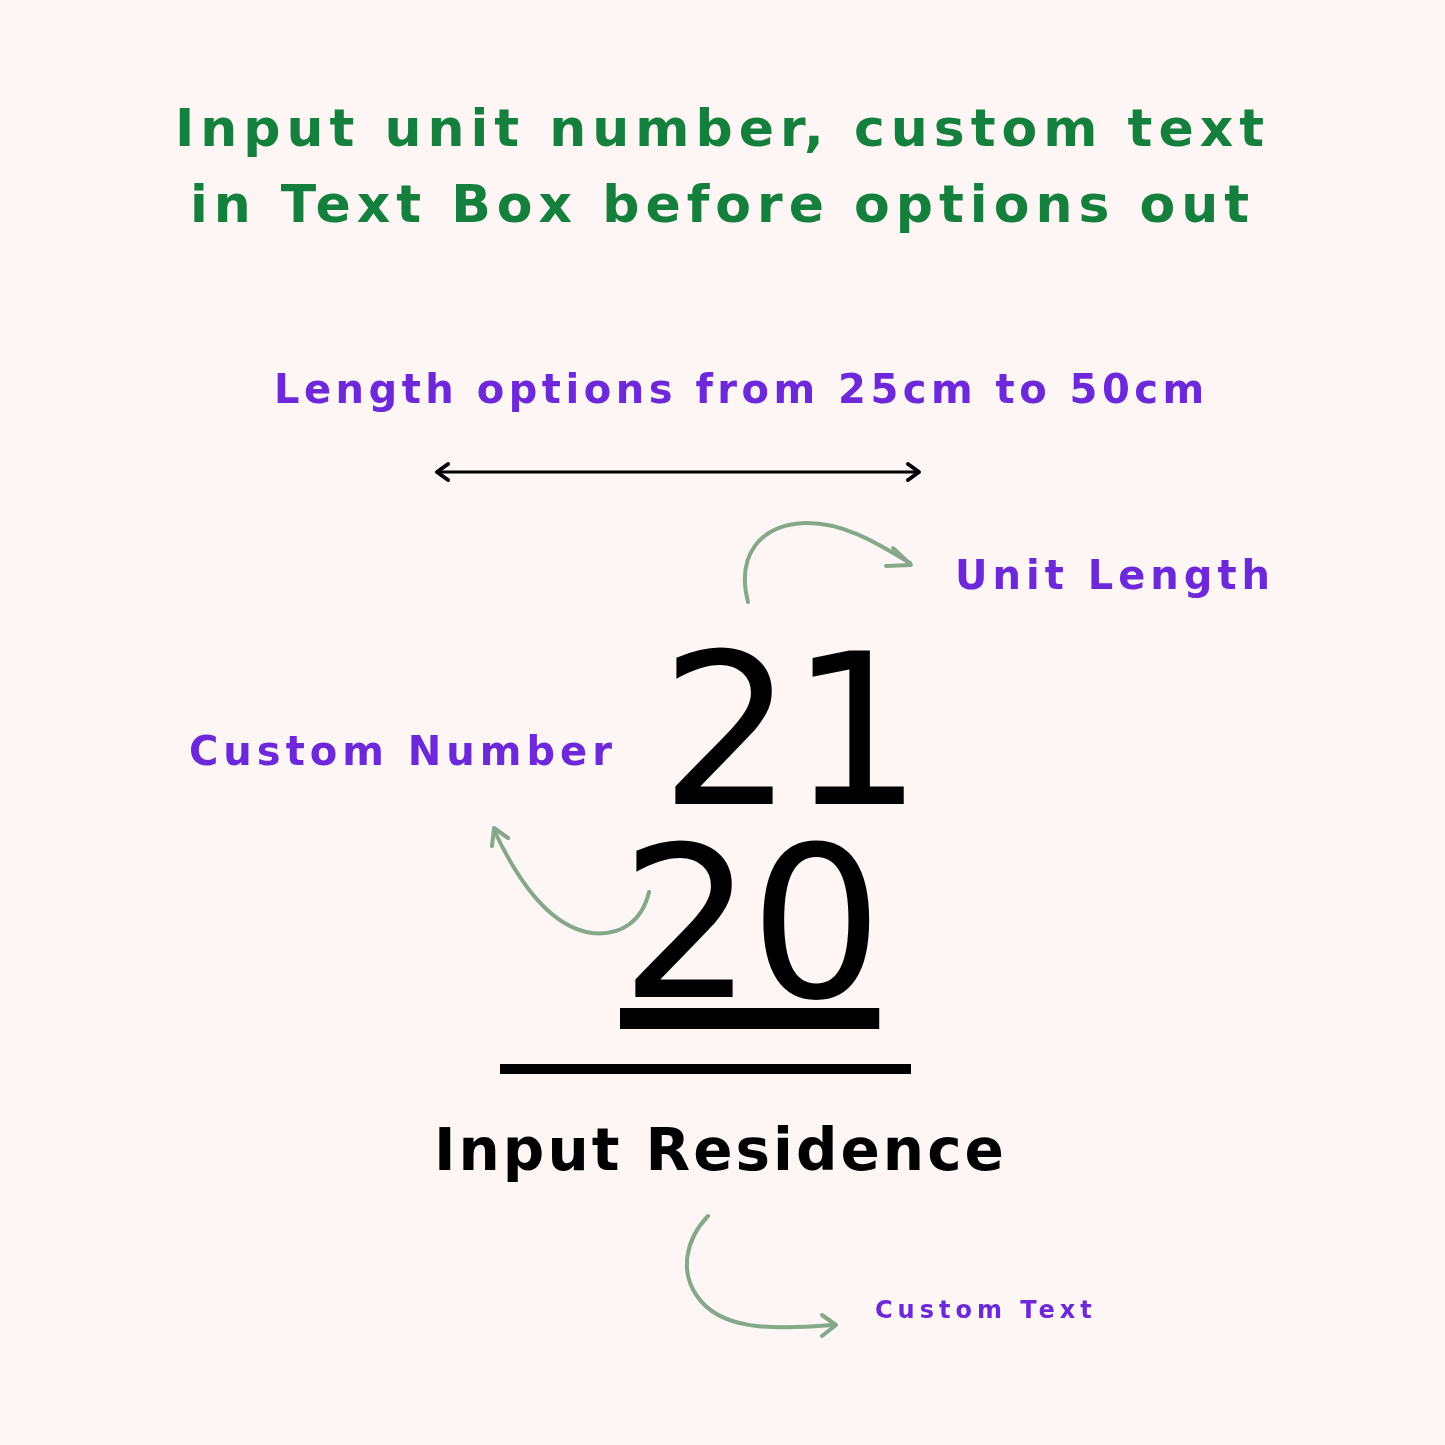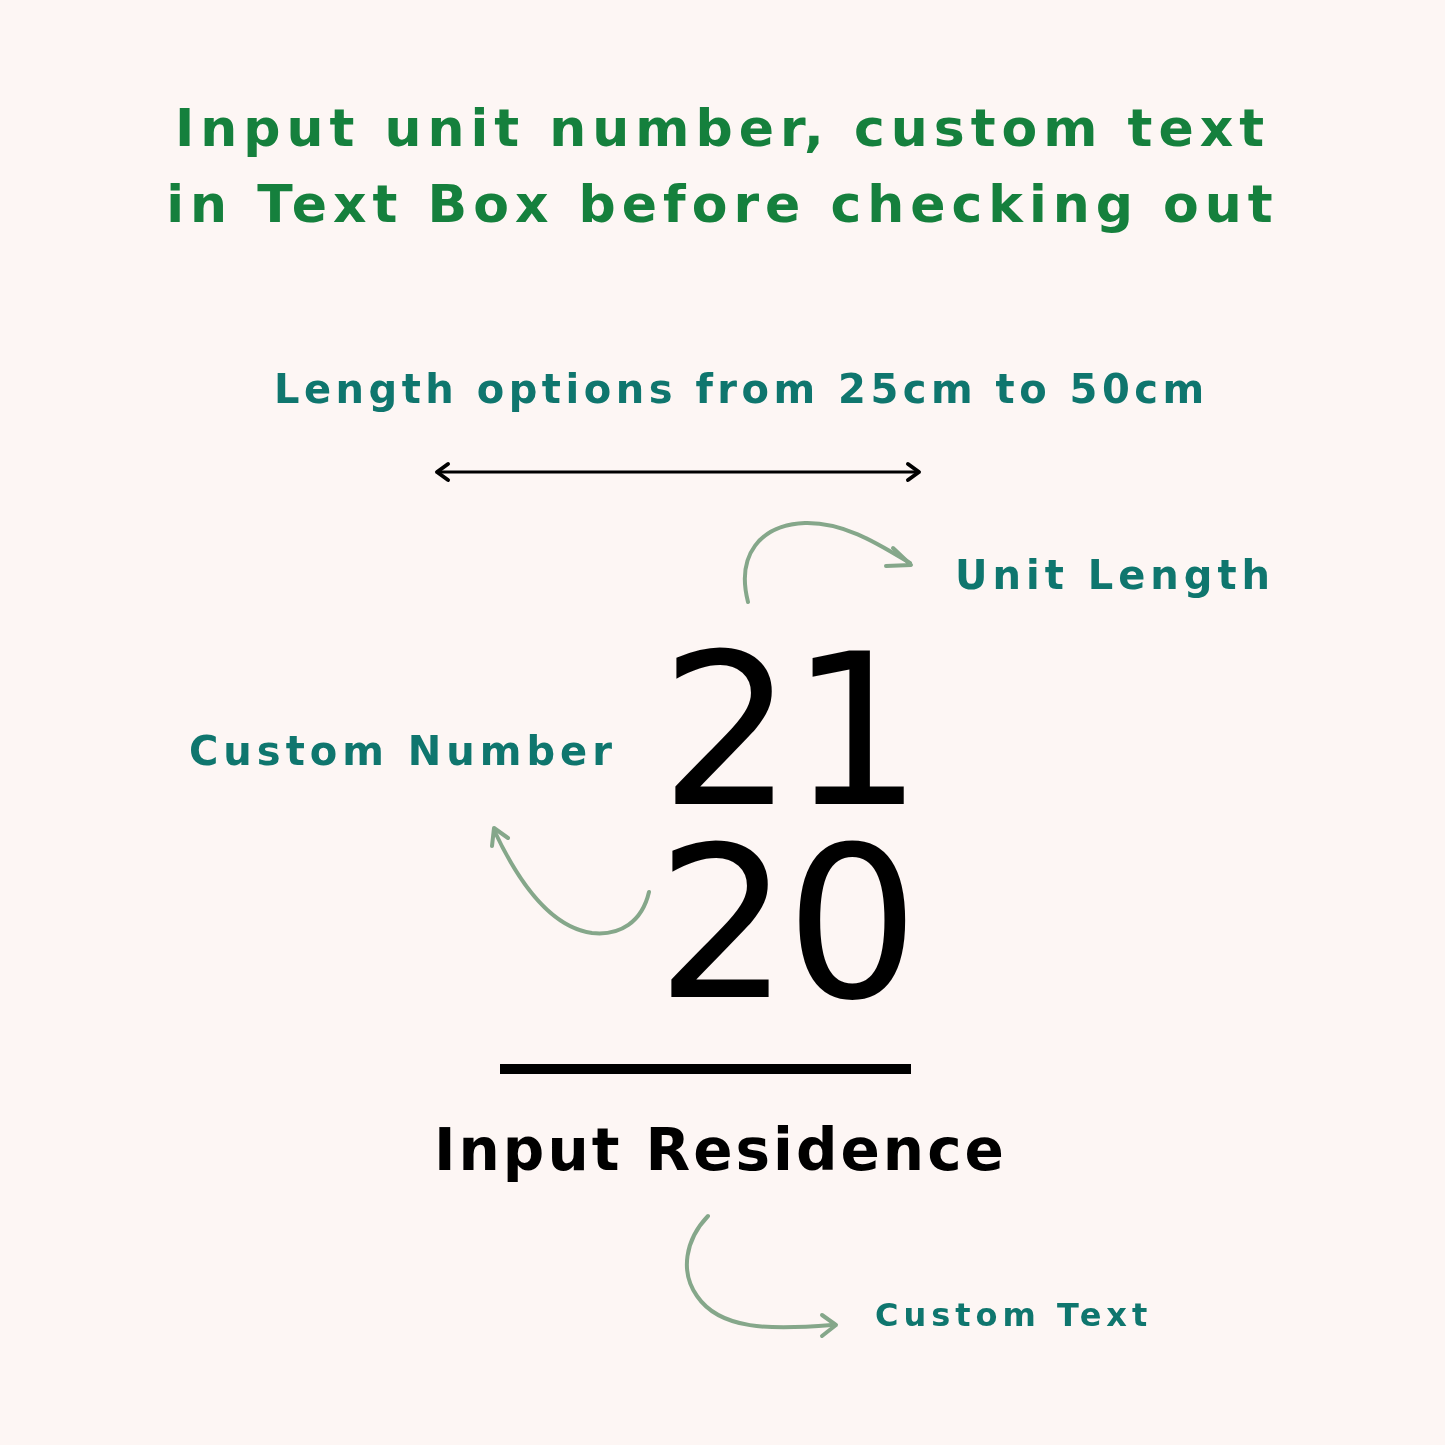--- a/index.html
+++ b/index.html
@@ -20,21 +20,21 @@
       width: 1445px;
       text-align: center;
       color: #15803d;
       font-weight: bold;
       font-size: 52px;
       letter-spacing: 6px;
       line-height: 76px;
       white-space: nowrap;
     }
     .green-label {
-      color: #0f766e;
+      color: #6d28d9;
       font-weight: bold;
       letter-spacing: 5px;
       white-space: nowrap;
       text-align: center;
     }
     .big-num {
       color: #000;
       font-family: "DejaVu Sans", sans-serif;
       font-size: 210px;
       line-height: 1;
@@ -50,21 +50,21 @@
     }
     .divider {
       background: #000;
     }
     svg { position: absolute; overflow: visible; }
   </style>
 </head>
 <body>
 
 <div class="abs headline" style="top:90px;">Input unit number, custom text</div>
-<div class="abs headline" style="top:166px;">in Text Box before checking out</div>
+<div class="abs headline" style="top:166px;">in Text Box before options out</div>
 
 <div class="abs green-label" style="left:274px; top:366px; font-size:40px; letter-spacing:4.5px;">Length options from 25cm to 50cm</div>
 
 <svg style="left:0; top:0;" width="1445" height="1445">
   <line x1="438" y1="472" x2="918" y2="472" stroke="#000" stroke-width="3"></line>
   <polyline points="448,464 437,472 448,480" fill="none" stroke="#000" stroke-width="4" stroke-linecap="round" stroke-linejoin="round"></polyline>
   <polyline points="908,464 919,472 908,480" fill="none" stroke="#000" stroke-width="4" stroke-linecap="round" stroke-linejoin="round"></polyline>
 </svg>
 
 <svg style="left:0; top:0;" width="1445" height="1445">
@@ -73,23 +73,23 @@
 </svg>
 <div class="abs green-label" style="left:955px; top:552px; font-size:40px; letter-spacing:5px;">Unit Length</div>
 
 <div class="abs green-label" style="left:189px; top:728px; font-size:40px; letter-spacing:5px;">Custom Number</div>
 <svg style="left:0; top:0;" width="1445" height="1445">
   <path d="M649,892 C642,922 620,936 592,933 C555,928 522,890 494,830" fill="none" stroke="#85a78a" stroke-width="4" stroke-linecap="round"></path>
   <polyline points="492,846 494,828 508,838" fill="none" stroke="#85a78a" stroke-width="4" stroke-linecap="round" stroke-linejoin="round"></polyline>
 </svg>
 
 <div class="abs big-num" style="left:660px; top:627px;">21</div>
-<div class="abs big-num" style="left:656px; top:820px;">20</div>
+<div class="abs big-num" style="left:620px; top:820px;text-decoration:underline;">20</div>
 
 <div class="abs divider" style="left:500px; top:1064px; width:411px; height:10px;"></div>
 
 <div class="abs custom-text" style="left:434px; top:1116px;">Input Residence</div>
 
 <svg style="left:0; top:0;" width="1445" height="1445">
   <path d="M708,1216 C685,1240 680,1272 697,1296 C720,1330 770,1330 832,1325" fill="none" stroke="#85a78a" stroke-width="4" stroke-linecap="round"></path>
   <polyline points="822,1315 836,1325 822,1336" fill="none" stroke="#85a78a" stroke-width="4" stroke-linecap="round" stroke-linejoin="round"></polyline>
 </svg>
-<div class="abs green-label" style="left:875px; top:1296px; font-size:32px; letter-spacing:5px;">Custom Text</div>
+<div class="abs green-label" style="left:875px; top:1296px; font-size:24px; letter-spacing:5px;">Custom Text</div>
 
 </body></html>

